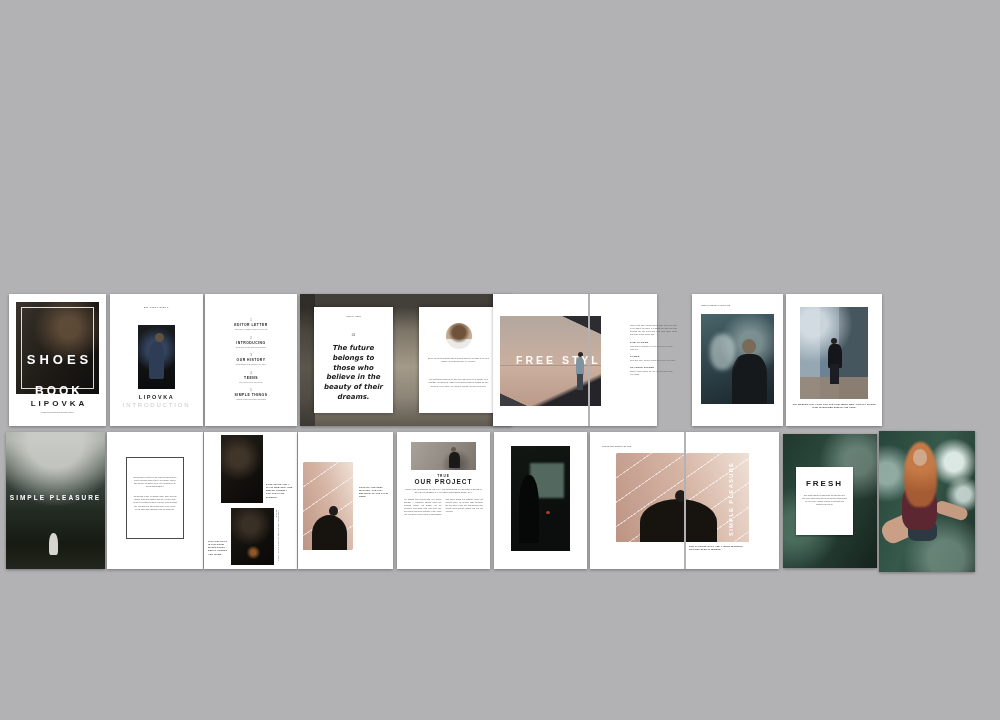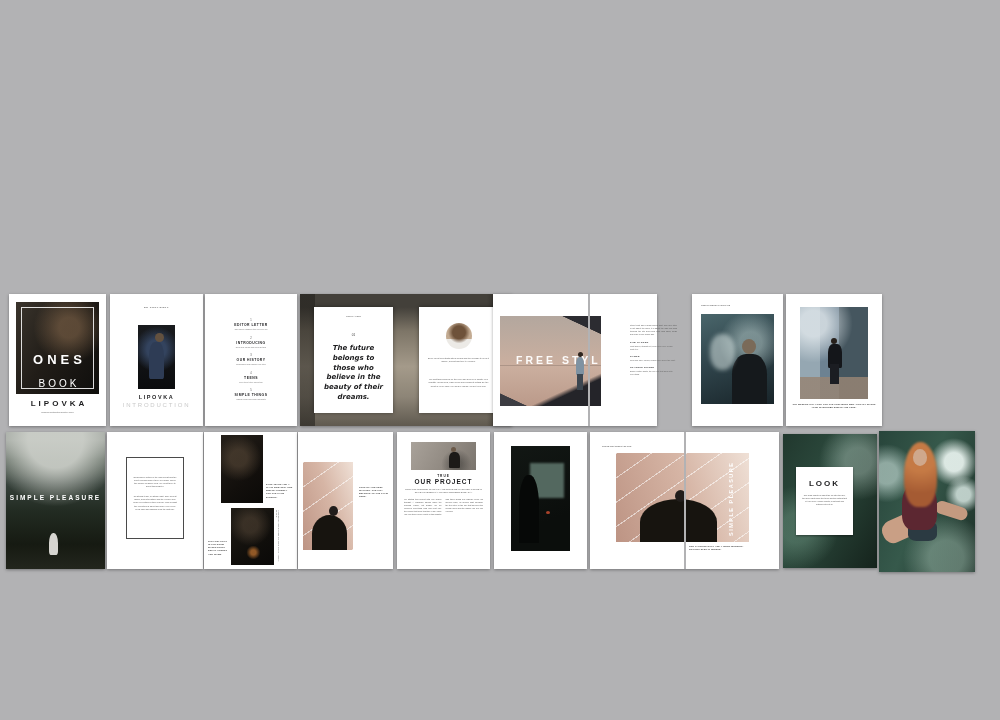--- a/index.html
+++ b/index.html
@@ -15,21 +15,21 @@
   .divider{position:absolute;top:0;bottom:0;width:2px;background:#b2b2b4;z-index:5}
 
   
   .p-cover{left:9px;width:97px}
   .cover-ph{left:7px;right:7px;top:8px;height:92px;
     background:radial-gradient(circle at 64% 28%,rgba(133,104,76,.6) 0 12%,rgba(133,104,76,0) 42%),
                linear-gradient(120deg,#3a342c 0%,#211d18 45%,#0f0e0c 100%)}
   .cover-frame{position:absolute;inset:5px;border:1px solid rgba(255,255,255,.85)}
   .cover-title{position:absolute;left:0;right:0;top:54%;color:#fff;z-index:2}
   .cover-t1{font-size:13px;font-weight:bold;letter-spacing:4px;text-indent:4px}
-  .cover-t2{font-size:10px;font-weight:normal;letter-spacing:3px;text-indent:3px;margin-top:11px}
+  .cover-t2{font-size:12px;font-weight:bold;letter-spacing:3px;text-indent:3px;margin-top:17px}
   .cover-brand{position:absolute;left:0;right:0;top:105px;font-size:8px;font-weight:bold;letter-spacing:3px;text-indent:3px}
   .cover-tag{position:absolute;left:0;right:0;top:117px;font-size:2.4px;color:#666}
 
   .p-intro{left:110px;width:93px}
   .intro-header{position:absolute;left:0;right:0;top:12px;font-size:2.4px;letter-spacing:.6px;color:#444}
   .intro-ph{left:28px;top:31px;width:37px;height:64px;
     background:radial-gradient(circle at 50% 38%,#33435e 0 22%,rgba(51,67,94,0) 52%),
                linear-gradient(180deg,#191b1e,#0b0c0e)}
   .intro-head{position:absolute;left:46%;top:13%;width:9px;height:9px;border-radius:50%;background:#63513f}
   .intro-body{position:absolute;left:30%;top:26%;width:40%;height:58%;border-radius:40% 40% 8% 8%;background:#2e3c55}
@@ -190,21 +190,21 @@
           transform:rotate(18deg)}
   .fr-shorts{position:absolute;left:30%;top:64%;width:30%;height:14%;border-radius:30%;background:#2b3a42}
 </style>
 </head>
 <body>
 
 <div class="page r1 p-cover">
   <div class="ph cover-ph">
     <div class="cover-frame"></div>
     <div class="cover-title ctr">
-      <div class="cover-t1">ONES</div>
+      <div class="cover-t1">SHOES</div>
       <div class="cover-t2">BOOK</div>
     </div>
   </div>
   <div class="cover-brand ctr">LIPOVKA</div>
   <div class="cover-tag ctr">Minimal authentic lifestyle men</div>
 </div>
 
 <div class="page r1 p-intro">
   <div class="intro-header ctr">BE CONFIDENT</div>
   <div class="ph intro-ph">
@@ -362,21 +362,21 @@
     <div class="backfig-head st-head"></div>
   </div>
   <div class="st-vertical">SIMPLE PLEASURE</div>
   <div class="divider" style="left:94px"></div>
   <div class="st-cap cap">OUR FAVORITE WALL AND A QUIET MORNING. NOTHING ELSE IS NEEDED.</div>
 </div>
 
 <div class="page fresh-l">
   <div class="ph fl-ph"></div>
   <div class="fresh-box">
-    <div class="fresh-title ctr">LOOK</div>
+    <div class="fresh-title ctr">FRESH</div>
     <div class="fresh-body ctr">The fresh chapter is about the air after the rain, the green light under the trees and the clothes that let you move. Simple shorts, a soft shirt and nothing extra at all.</div>
   </div>
 </div>
 
 <div class="page fresh-r">
   <div class="ph fr-ph">
     <div class="fr-leg"></div>
     <div class="fr-shorts"></div>
     <div class="fr-arm"></div>
     <div class="fr-shirt"></div>

